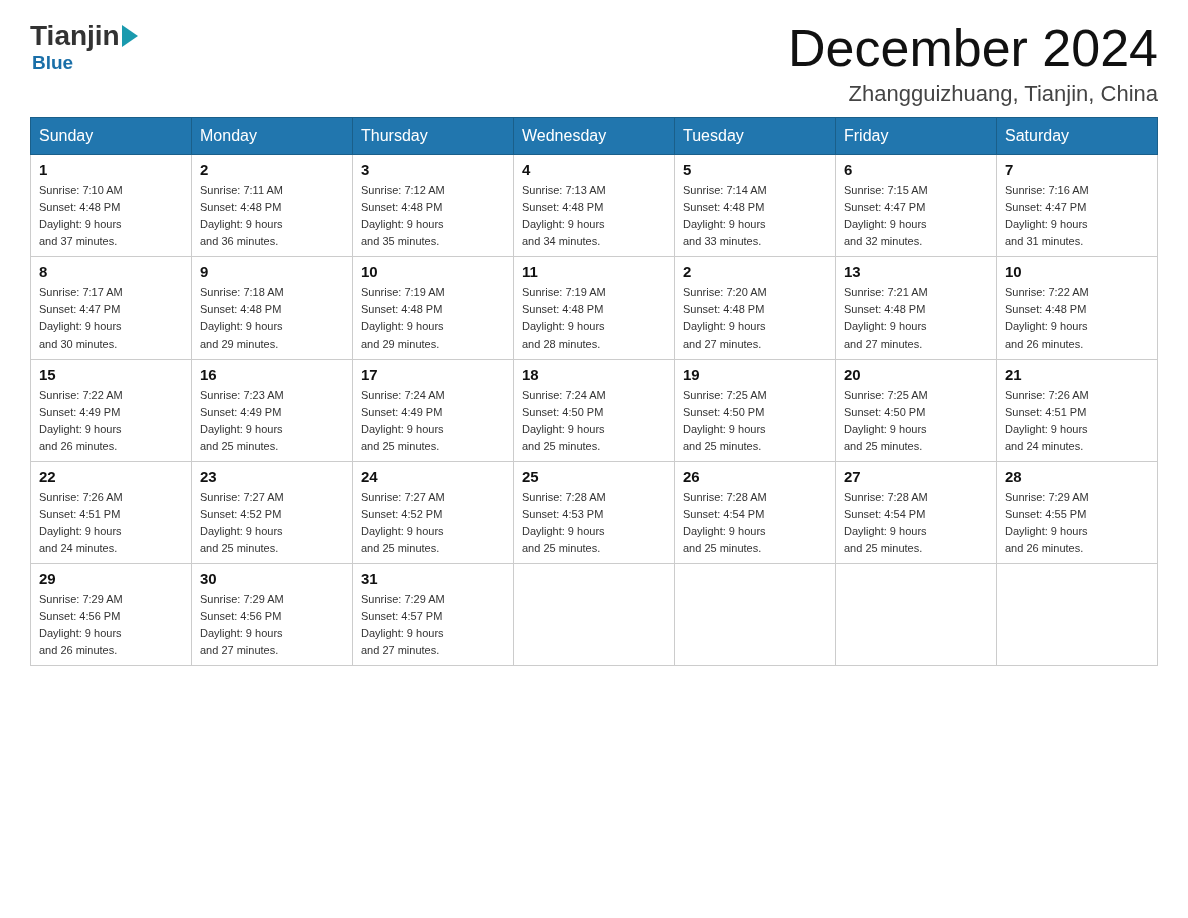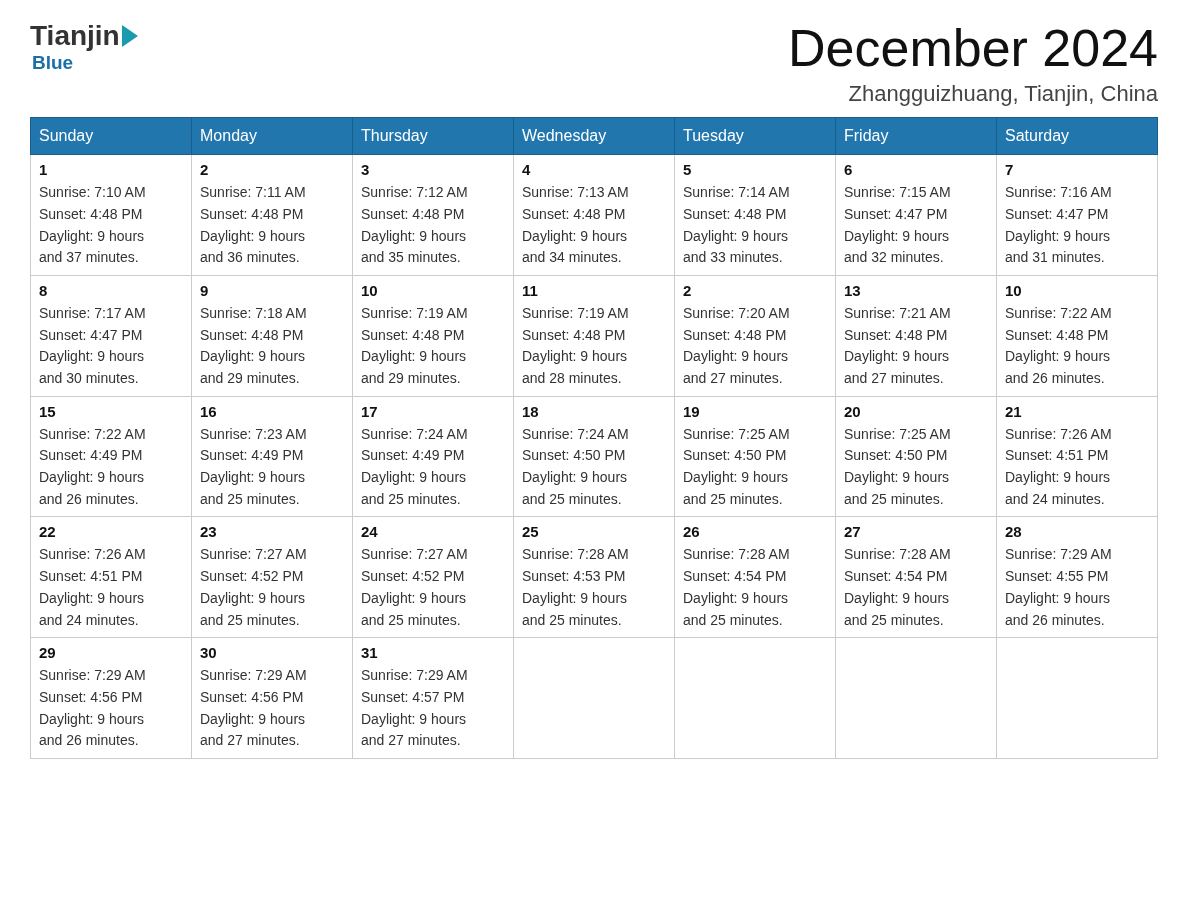--- a/index.html
+++ b/index.html
@@ -54,21 +54,21 @@
       color: #333;
     }
     .day-num {
       font-size: 15px;
       font-weight: bold;
       color: #111;
       margin-bottom: 4px;
       display: block;
     }
     .day-info {
-      font-size: 14px;
+      font-size: 11px;
       line-height: 1.55;
       color: #333;
     }
     .calendar tr td:first-child .day-num {
       color: #111;
     }
     .empty-cell {
       background: #fff;
     }
     

